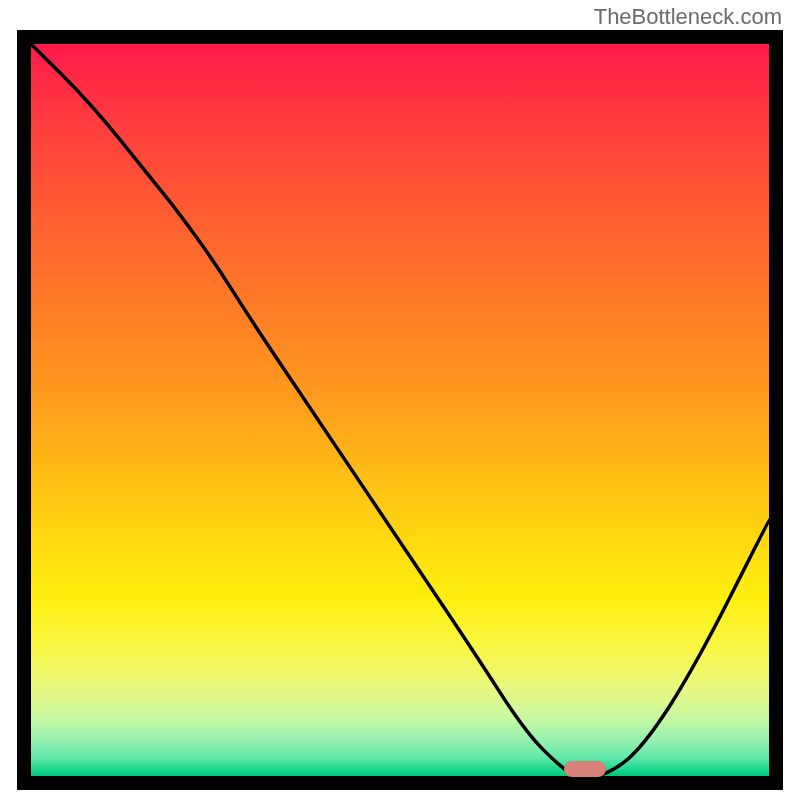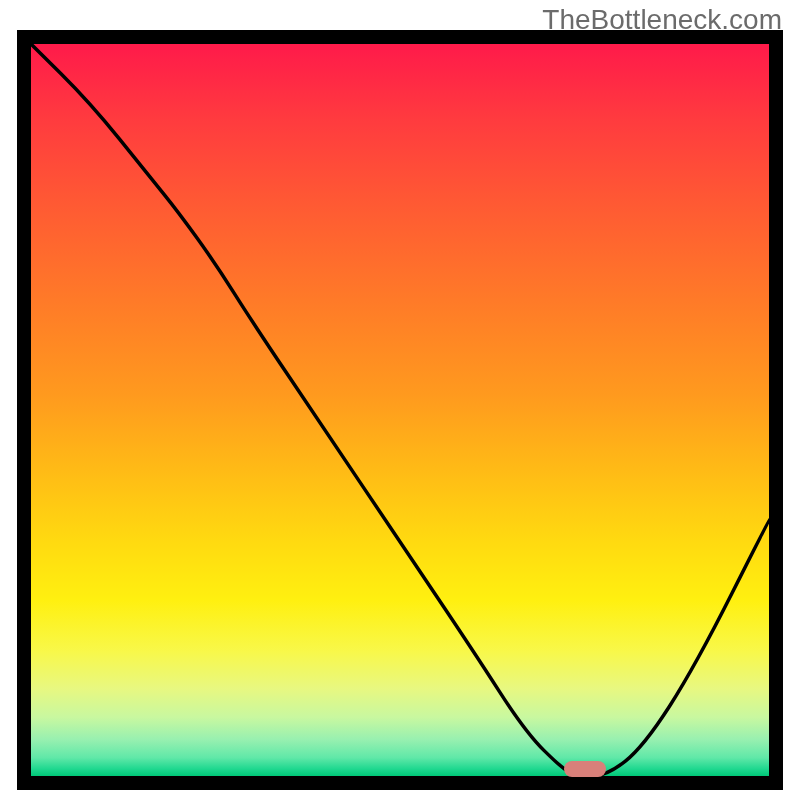--- a/index.html
+++ b/index.html
@@ -13,21 +13,21 @@
     }
     .container {
       position: relative;
       width: 800px;
       height: 800px;
     }
     .watermark {
       position: absolute;
       top: 4px;
       right: 18px;
-      font-size: 28px;
+      font-size: 22px;
       color: #6b6b6b;
       z-index: 10;
     }
     .chart-frame {
       position: absolute;
       top: 30px;
       left: 17px;
       width: 766px;
       height: 760px;
       background: #000000;

